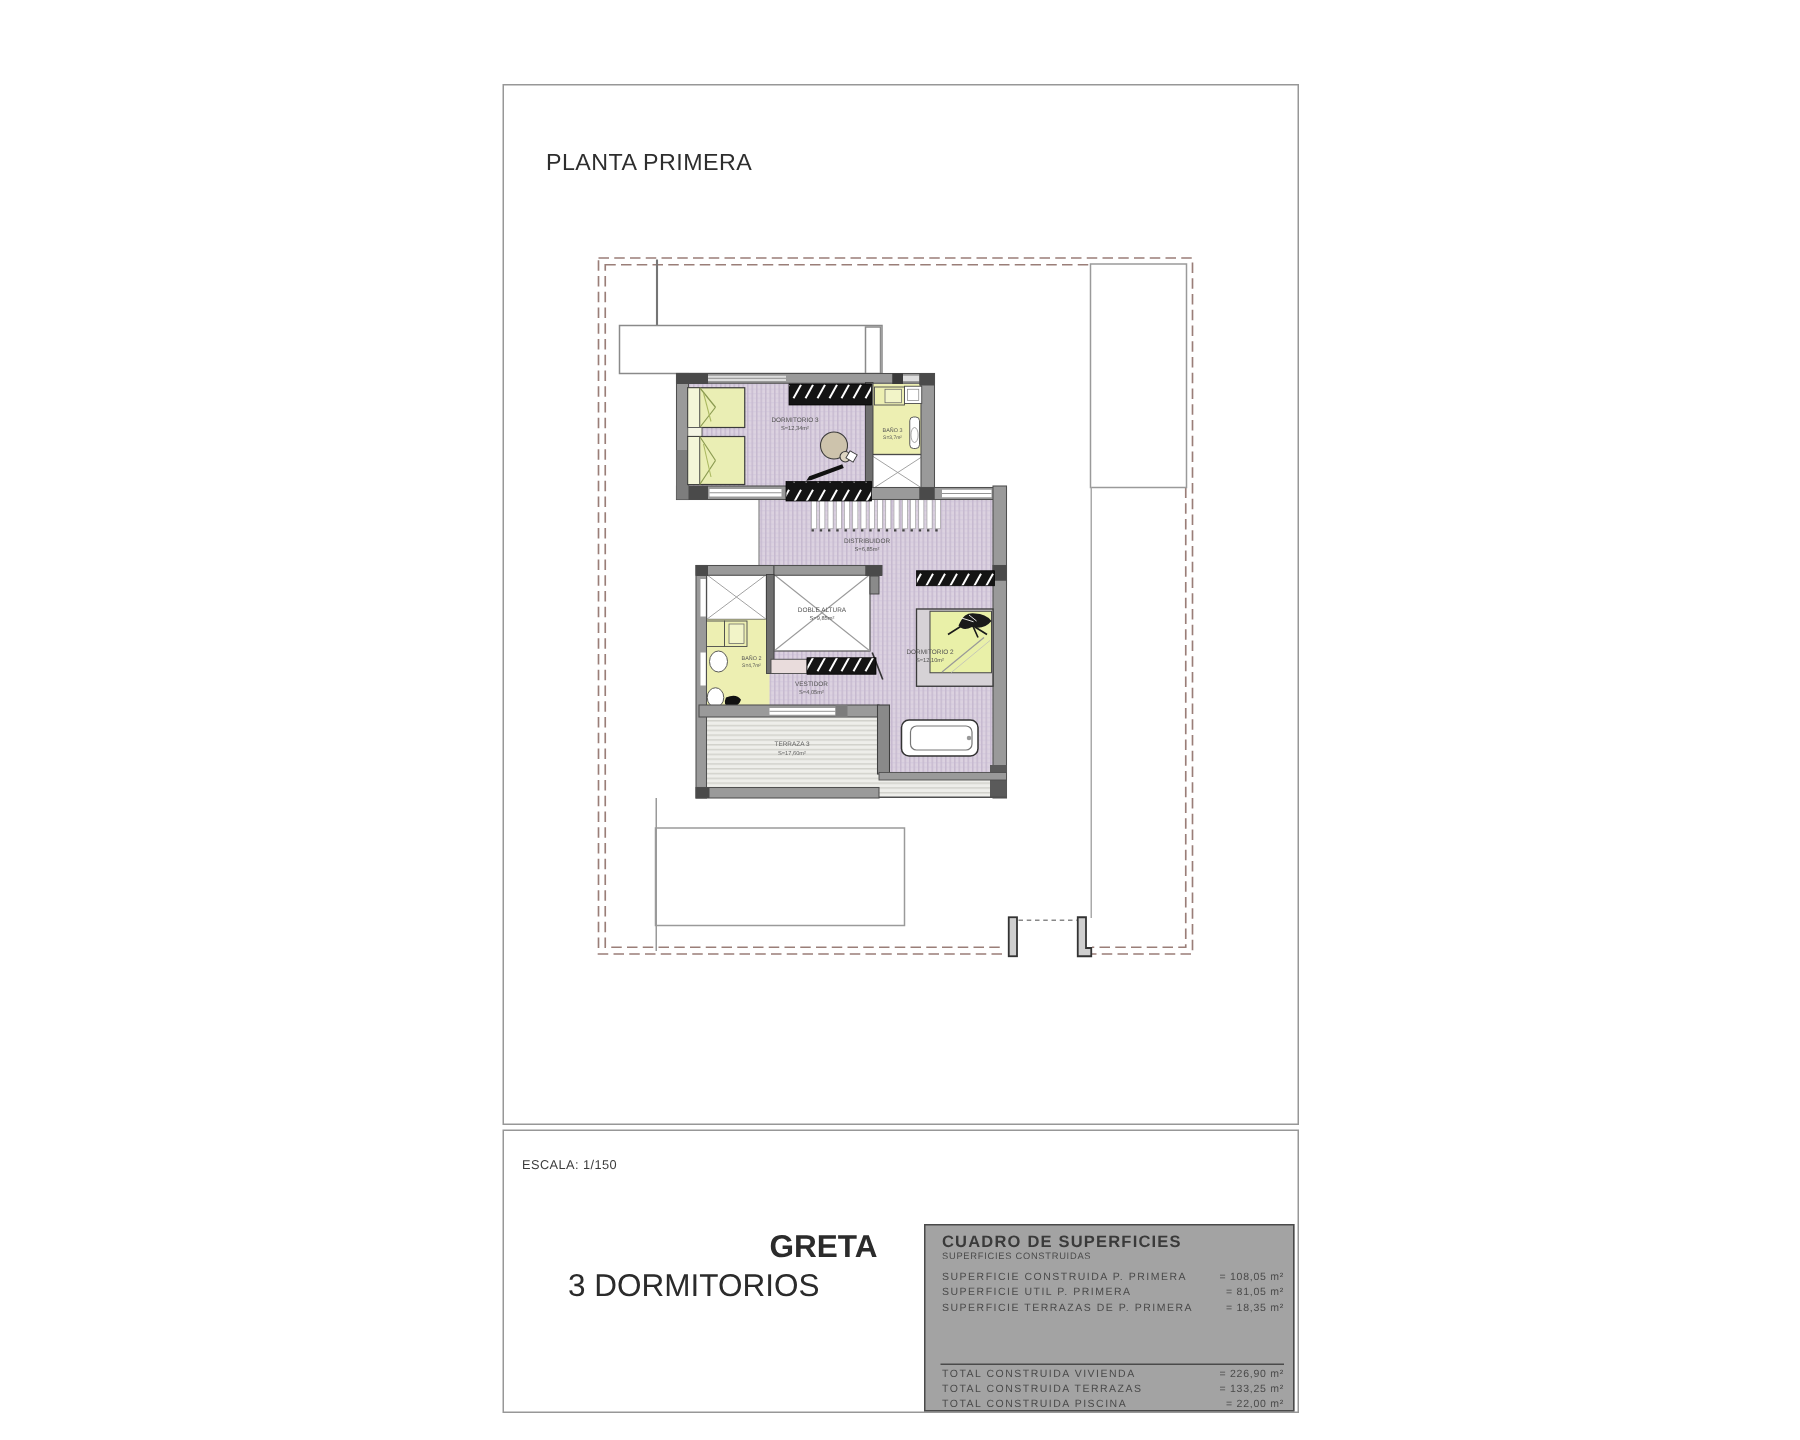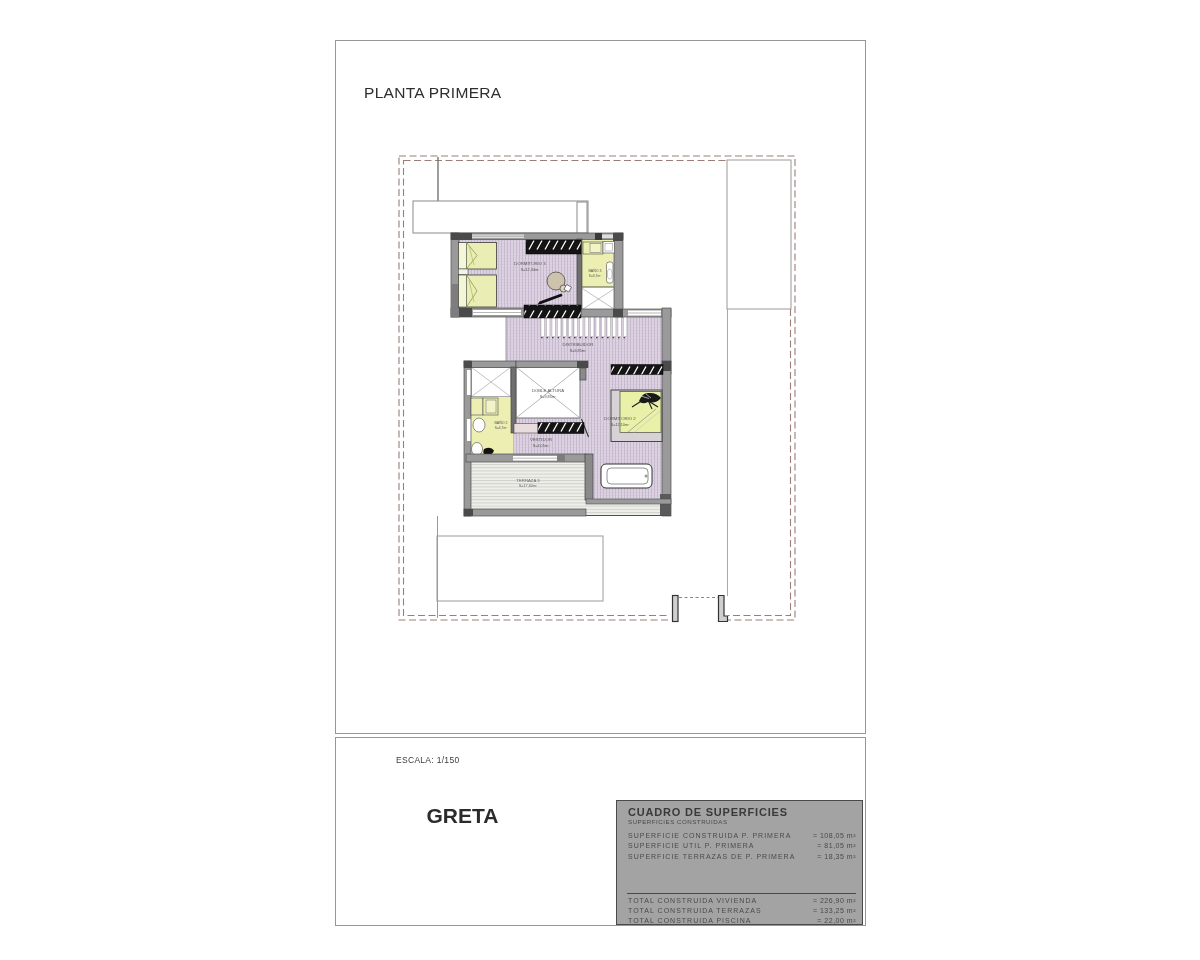--- a/index.html
+++ b/index.html
@@ -3,32 +3,33 @@
 <meta charset="utf-8">
 <style>
   html,body{margin:0;padding:0;background:#ffffff;width:1200px;height:960px;overflow:hidden;}
   *{box-sizing:border-box;}
   body{font-family:"Liberation Sans", sans-serif;}
   .abs{position:absolute;}
 </style>
 </head>
 <body>
 
-<div class="abs" style="left:0;top:0;width:1200px;height:821px;background:#ffffff;">
+<div class="abs" style="left:0;top:16px;width:1200px;height:821px;background:#ffffff;">
 
   <div class="abs" style="left:335px;top:40px;width:531px;height:694px;border:1.5px solid #979797;background:#ffffff;"></div>
 
   <div class="abs" style="left:364px;top:84px;font-size:15.5px;letter-spacing:0.3px;color:#2e2e2e;">PLANTA PRIMERA</div>
 
   <div class="abs" style="left:335px;top:737px;width:531px;height:189px;border:1.5px solid #979797;background:#ffffff;"></div>
 
-  <div class="abs" style="left:348px;top:755px;font-size:8.5px;letter-spacing:0.3px;color:#3c3c3c;margin-left:48px;">ESCALA: 1/150</div>
+  <div class="abs" style="left:348px;top:755px;font-size:8.5px;letter-spacing:0.3px;color:#3c3c3c;">ESCALA: 1/150</div>
 
   <div class="abs" style="left:340px;top:803px;width:245px;text-align:center;color:#2b2b2b;">
-    <div style="font-size:21px;line-height:25.5px;letter-spacing:0px;font-weight:bold;">GRETA</div>
+    <div style="font-size:21px;line-height:25.5px;letter-spacing:0px;font-weight:bold;text-align:right;">GRETA</div>
+    <div style="font-size:21px;line-height:25.5px;letter-spacing:0px;">3 DORMITORIOS</div>
   </div>
 
   <div class="abs" style="left:616px;top:800px;width:247px;height:125px;border:1.5px solid #4a4a4a;background:#a3a3a3;">
 
     <div class="abs" style="left:11px;top:4.5px;font-size:11px;letter-spacing:0.8px;color:#3a3a3a;font-weight:bold;">CUADRO DE SUPERFICIES</div>
     <div class="abs" style="left:11px;top:17px;font-size:6.2px;letter-spacing:0.5px;color:#4a4a4a;">SUPERFICIES CONSTRUIDAS</div>
 
     <div class="abs" style="left:11px;top:30px;width:228px;font-size:7px;letter-spacing:1px;color:#4a4a4a;line-height:10.4px;">
       <div>SUPERFICIE CONSTRUIDA P. PRIMERA<span style="float:right;letter-spacing:0.5px;">= 108,05 m²</span></div>
       <div>SUPERFICIE UTIL P. PRIMERA<span style="float:right;letter-spacing:0.5px;">= 81,05 m²</span></div>

